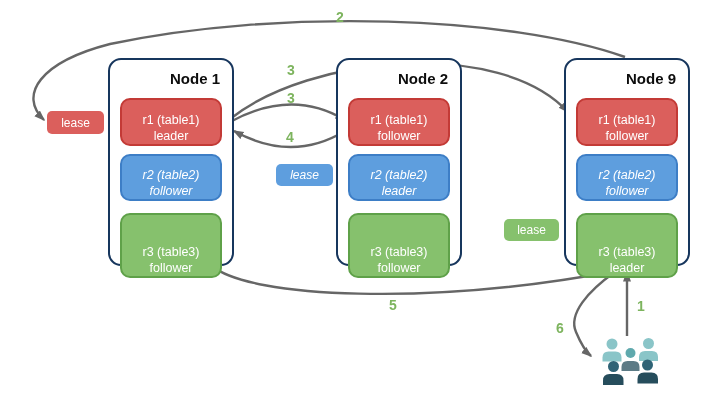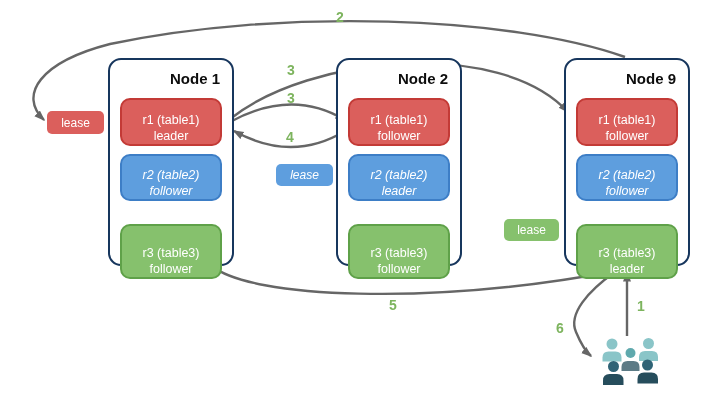--- a/index.html
+++ b/index.html
@@ -15,21 +15,21 @@
   .node.n1{left:108px;} .node.n2{left:336px;} .node.n3{left:564px;}
   .node-title{
     position:absolute;left:0;top:10px;width:100%;text-align:center;
     font-size:15px;font-weight:bold;color:#0d0d0d;padding-left:24px;
   }
   .rep{
     position:absolute;left:10px;width:102px;box-sizing:border-box;border-radius:10px;
     border:2px solid transparent;display:flex;flex-direction:column;align-items:center;
     justify-content:flex-end;color:#fff;font-size:12.5px;line-height:1.28;text-align:center;
   }
-  .rep.p0{top:38px;height:48px;} .rep.p1{top:94px;height:47px;} .rep.p2{top:164px;height:55px;}
+  .rep.p0{top:38px;height:48px;} .rep.p1{top:94px;height:47px;} .rep.p2{top:153px;height:65px;}
   .c-red{background:#db5f5c;border-color:#c33a36;}
   .c-blue{background:#5e9ede;border-color:#3d7ec6;font-style:italic;}
   .c-green{background:#86c16d;border-color:#5fa149;}
   .lease{
     position:absolute;box-sizing:border-box;border-radius:5px;border:2px solid transparent;
     color:#fff;font-size:12px;display:flex;align-items:center;justify-content:center;
   }
   .lease.red{left:47px;top:111px;width:57px;height:23px;}
   .lease.blue{left:276px;top:164px;width:57px;height:22px;}
   .lease.green{left:504px;top:219px;width:55px;height:22px;}

